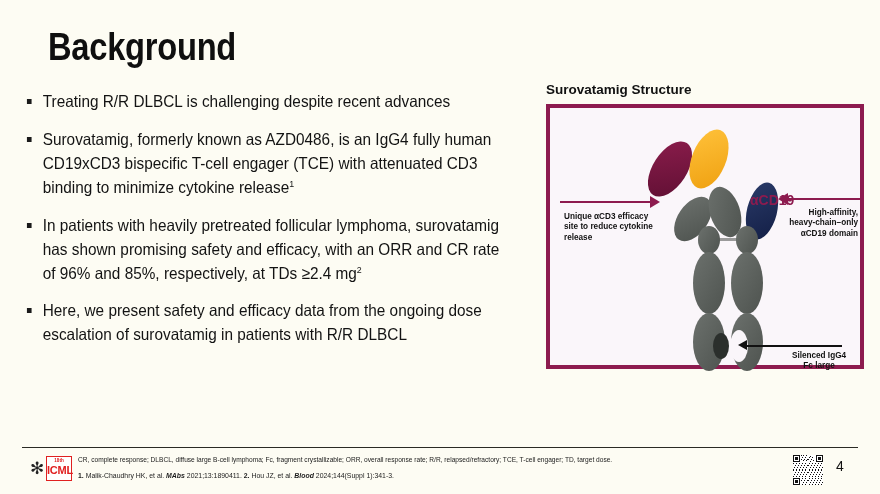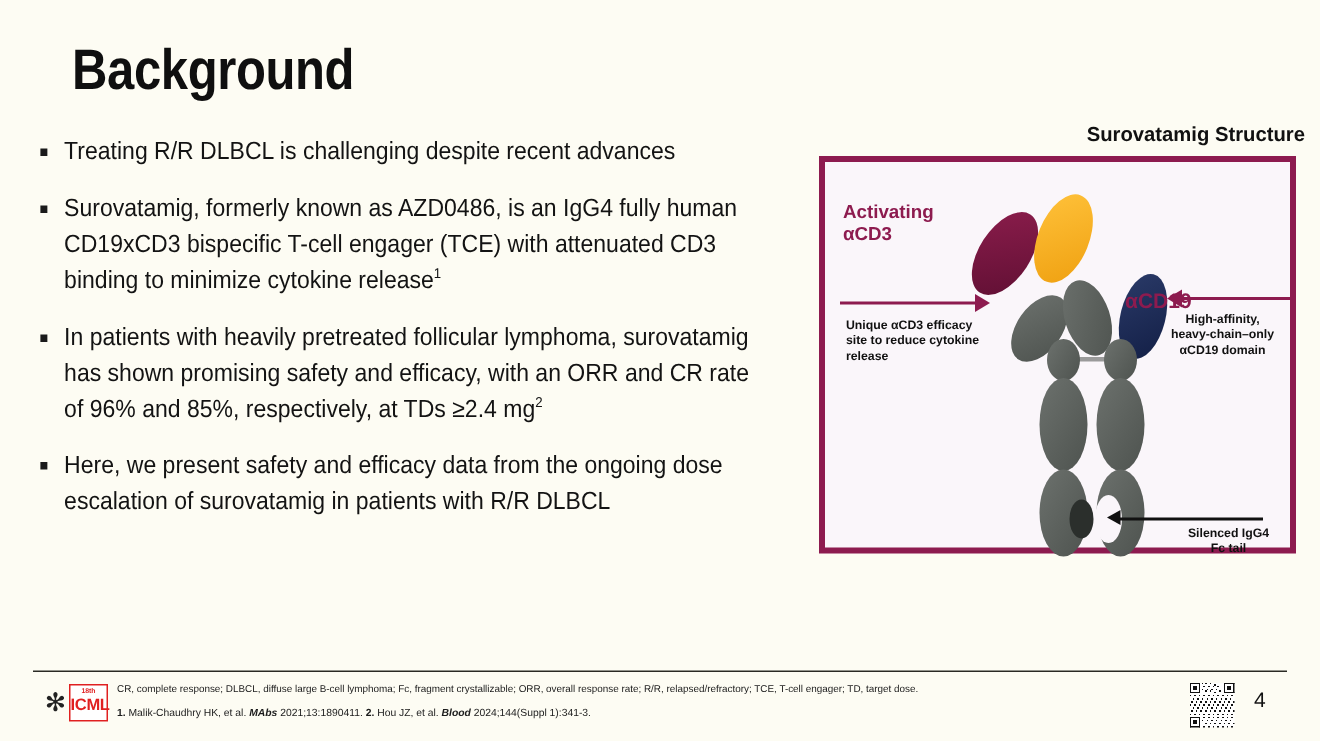--- a/index.html
+++ b/index.html
@@ -63,21 +63,21 @@
     vertical-align: super;
     line-height: 0;
   }
 
   
   #fig-caption {
     position: absolute;
     left: 546px;
     top: 82px;
     width: 324px;
-    text-align: right;
+    text-align: left;
     font-size: 13.5px;
     font-weight: bold;
     color: #111;
   }
   #fig-panel {
     position: absolute;
     left: 546px;
     top: 104px;
     width: 318px;
     height: 265px;
@@ -256,51 +256,47 @@
 
       <div class="ell" style="left:143px; top:144px; width:32px; height:62px; background:linear-gradient(120deg,#6c716d,#4e534f);"></div>
       <div class="ell" style="left:181px; top:144px; width:32px; height:62px; background:linear-gradient(120deg,#6c716d,#4e534f);"></div>
 
       <div class="ell" style="left:143px; top:205px; width:32px; height:58px; background:linear-gradient(120deg,#6c716d,#4e534f);"></div>
       <div class="ell" style="left:181px; top:205px; width:32px; height:58px; background:linear-gradient(120deg,#6c716d,#4e534f);"></div>
 
       <div class="ell" style="left:163px; top:225px; width:16px; height:26px; background:#2b2f2c;"></div>
       <div class="ell" style="left:180px; top:222px; width:18px; height:32px; background:#faf6fa;"></div>
 
-      <div class="pink-label" style="left:12px; top:26px; font-size:12.5px;">
-        <span>Activating</span><br>
-        <span>αCD3</span>
-      </div>
 
       <div class="pink-label" style="left:200px; top:52px; font-size:14px;margin-top:32px;">αCD19</div>
 
       <div class="arrow-line" style="left:10px; top:93px; width:92px; background:#8d1b4f;"></div>
       <div class="arrow-head" style="left:100px; top:88px; border-top:6px solid transparent; border-bottom:6px solid transparent; border-left:10px solid #8d1b4f;"></div>
 
       <div class="blk-label" style="left:14px; top:104px; width:110px;">
         <span>Unique αCD3 efficacy</span><br>
         <span>site to reduce cytokine</span><br>
         <span>release</span>
       </div>
 
       <div class="arrow-line" style="left:238px; top:90px; width:72px; background:#8d1b4f;"></div>
       <div class="arrow-head" style="left:228px; top:85px; border-top:6px solid transparent; border-bottom:6px solid transparent; border-right:10px solid #8d1b4f;"></div>
 
-      <div class="blk-label" style="left:222px; top:100px; width:86px; text-align:center;">
+      <div class="blk-label" style="left:222px; top:100px; width:86px; text-align:right;">
         <span>High-affinity,</span><br>
         <span>heavy-chain–only</span><br>
         <span>αCD19 domain</span>
       </div>
 
       <div class="arrow-line" style="left:196px; top:237px; width:96px; height:1.8px; background:#111;"></div>
       <div class="arrow-head" style="left:188px; top:232px; border-top:5px solid transparent; border-bottom:5px solid transparent; border-right:9px solid #111;"></div>
 
       <div class="blk-label" style="left:228px; top:243px; width:82px; text-align:center;">
         <span>Silenced IgG4</span><br>
-        <span>Fc tail</span>
+        <span>Fc large</span>
       </div>
 
     </div>
   </div>
 
   <div id="footer-rule"></div>
 
   <div id="logo-wrap">
     <div id="burst">✻</div>
     <div id="icml-box">

